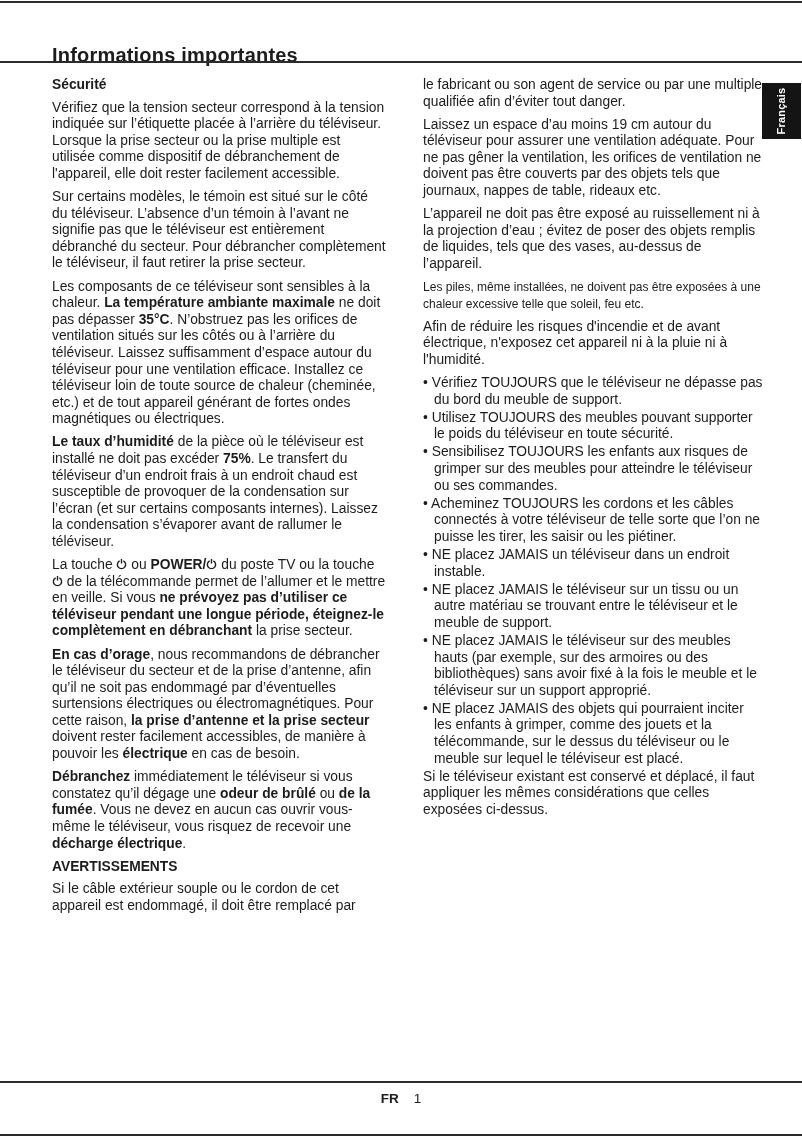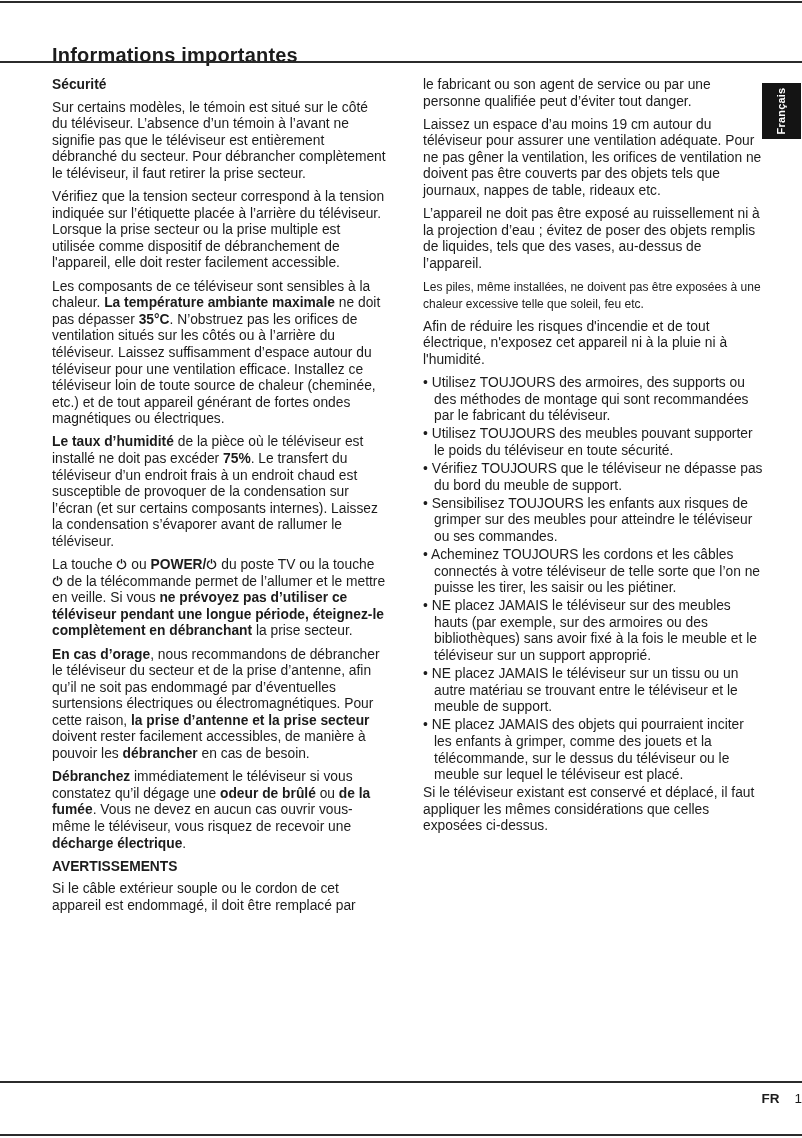--- a/index.html
+++ b/index.html
@@ -35,73 +35,73 @@
     position:absolute;top:83px;right:1px;width:39px;height:56px;
     background:#141414;color:#ffffff;
     display:flex;align-items:center;justify-content:center;
   }
   .lang-tab span{
     transform:rotate(-90deg);white-space:nowrap;
     font-size:11px;font-weight:bold;letter-spacing:.2px;
   }
 
   .footer{
-    position:absolute;top:1091px;left:0;width:802px;text-align:right;
+    position:absolute;top:1091px;left:0;width:802px;text-align:center;
     font-size:13.5px;
   }
   .footer .region{font-weight:bold;margin-right:15px}
 </style>
 </head>
 <body>
 
 <div class="rule" id="rule-top"></div>
 
 <h1 class="page-title">Informations importantes</h1>
 
 <div class="rule" id="rule-title"></div>
 
 <div class="lang-tab">
   <span>Français</span>
 </div>
 
 <div class="content">
   <div class="col col-left">
       <p class="heading"><b>Sécurité</b></p>
+      <p class="para">Vérifiez que la tension secteur correspond à la tension indiquée sur l’étiquette placée à l’arrière du téléviseur. Lorsque la prise secteur ou la prise multiple est utilisée comme dispositif de débranchement de l'appareil, elle doit rester facilement accessible.</p>
       <p class="para">Sur certains modèles, le témoin est situé sur le côté du téléviseur. L’absence d’un témoin à l’avant ne signifie pas que le téléviseur est entièrement débranché du secteur. Pour débrancher complètement le téléviseur, il faut retirer la prise secteur.</p>
-      <p class="para">Vérifiez que la tension secteur correspond à la tension indiquée sur l’étiquette placée à l’arrière du téléviseur. Lorsque la prise secteur ou la prise multiple est utilisée comme dispositif de débranchement de l'appareil, elle doit rester facilement accessible.</p>
       <p class="para">Les composants de ce téléviseur sont sensibles à la chaleur. <b>La température ambiante maximale</b> ne doit pas dépasser <b>35°C</b>. N’obstruez pas les orifices de ventilation situés sur les côtés ou à l’arrière du téléviseur. Laissez suffisamment d’espace autour du téléviseur pour une ventilation efficace. Installez ce téléviseur loin de toute source de chaleur (cheminée, etc.) et de tout appareil générant de fortes ondes magnétiques ou électriques.</p>
       <p class="para"><b>Le taux d’humidité</b> de la pièce où le téléviseur est installé ne doit pas excéder <b>75%</b>. Le transfert du téléviseur d’un endroit frais à un endroit chaud est susceptible de provoquer de la condensation sur l’écran (et sur certains composants internes). Laissez la condensation s’évaporer avant de rallumer le téléviseur.</p>
       <p class="para">La touche <span class="power-icon"><svg viewBox="0 0 24 24" width="11" height="12" aria-hidden="true">
             <line x1="12" y1="1" x2="12" y2="11" stroke="currentColor" stroke-width="3"></line>
             <path d="M8 5 A 9 9 0 1 0 16 5" fill="none" stroke="currentColor" stroke-width="3"></path>
           </svg></span> ou  <b>POWER/</b><span class="power-icon"><svg viewBox="0 0 24 24" width="11" height="12" aria-hidden="true">
             <line x1="12" y1="1" x2="12" y2="11" stroke="currentColor" stroke-width="3"></line>
             <path d="M8 5 A 9 9 0 1 0 16 5" fill="none" stroke="currentColor" stroke-width="3"></path>
           </svg></span> du poste TV ou la touche <span class="power-icon"><svg viewBox="0 0 24 24" width="11" height="12" aria-hidden="true">
             <line x1="12" y1="1" x2="12" y2="11" stroke="currentColor" stroke-width="3"></line>
             <path d="M8 5 A 9 9 0 1 0 16 5" fill="none" stroke="currentColor" stroke-width="3"></path>
           </svg></span> de la télécommande permet de l’allumer et le mettre en veille. Si vous <b>ne prévoyez pas d’utiliser ce téléviseur pendant une longue période, éteignez-le complètement en débranchant</b> la prise secteur.</p>
-      <p class="para"><b>En cas d’orage</b>, nous recommandons de débrancher le téléviseur du secteur et de la prise d’antenne, afin qu’il ne soit pas endommagé par d’éventuelles surtensions électriques ou électromagnétiques. Pour cette raison, <b>la prise d’antenne et la prise secteur</b> doivent rester facilement accessibles, de manière à pouvoir les <b>débrancher</b> en cas de besoin.</p>
+      <p class="para"><b>En cas d’orage</b>, nous recommandons de débrancher le téléviseur du secteur et de la prise d’antenne, afin qu’il ne soit pas endommagé par d’éventuelles surtensions électriques ou électromagnétiques. Pour cette raison, <b>la prise d’antenne et la prise secteur</b> doivent rester facilement accessibles, de manière à pouvoir les <b>électrique</b> en cas de besoin.</p>
       <p class="para"><b>Débranchez</b> immédiatement le téléviseur si vous constatez qu’il dégage une <b>odeur de brûlé</b> ou <b>de la fumée</b>. Vous ne devez en aucun cas ouvrir vous-même le téléviseur, vous risquez de recevoir une <b>décharge électrique</b>.</p>
       <p class="heading"><b>AVERTISSEMENTS</b></p>
       <p class="para">Si le câble extérieur souple ou le cordon de cet appareil est endommagé, il doit être remplacé par</p>
     </div>
   <div class="col col-right">
-      <p class="para">le fabricant ou son agent de service ou par une personne qualifiée peut d’éviter tout danger.</p>
+      <p class="para">le fabricant ou son agent de service ou par une multiple qualifiée afin d’éviter tout danger.</p>
       <p class="para">Laissez un espace d’au moins 19 cm autour du téléviseur pour assurer une ventilation adéquate. Pour ne pas gêner la ventilation, les orifices de ventilation ne doivent pas être couverts par des objets tels que journaux, nappes de table, rideaux etc.</p>
       <p class="para">L’appareil ne doit pas être exposé au ruissellement ni à la projection d’eau ; évitez de poser des objets remplis de liquides, tels que des vases, au-dessus de l’appareil.</p>
       <p class="para tight">Les piles, même installées, ne doivent pas être exposées à une chaleur excessive telle que soleil, feu etc.</p>
-      <p class="para">Afin de réduire les risques d'incendie et de tout électrique, n'exposez cet appareil ni à la pluie ni à l'humidité.</p>
-      <p class="bullet">• Utilisez TOUJOURS des armoires, des supports ou des méthodes de montage qui sont recommandées par le fabricant du téléviseur.</p>
+      <p class="para">Afin de réduire les risques d'incendie et de avant électrique, n'exposez cet appareil ni à la pluie ni à l'humidité.</p>
+      <p class="bullet">• Vérifiez TOUJOURS que le téléviseur ne dépasse pas du bord du meuble de support.</p>
       <p class="bullet">• Utilisez TOUJOURS des meubles pouvant supporter le poids du téléviseur en toute sécurité.</p>
-      <p class="bullet">• Vérifiez TOUJOURS que le téléviseur ne dépasse pas du bord du meuble de support.</p>
       <p class="bullet">• Sensibilisez TOUJOURS les enfants aux risques de grimper sur des meubles pour atteindre le téléviseur ou ses commandes.</p>
       <p class="bullet">• Acheminez TOUJOURS les cordons et les câbles connectés à votre téléviseur de telle sorte que l’on ne puisse les tirer, les saisir ou les piétiner.</p>
+      <p class="bullet">• NE placez JAMAIS un téléviseur dans un endroit instable.</p>
+      <p class="bullet">• NE placez JAMAIS le téléviseur sur un tissu ou un autre matériau se trouvant entre le téléviseur et le meuble de support.</p>
       <p class="bullet">• NE placez JAMAIS le téléviseur sur des meubles hauts (par exemple, sur des armoires ou des bibliothèques) sans avoir fixé à la fois le meuble et le téléviseur sur un support approprié.</p>
-      <p class="bullet">• NE placez JAMAIS le téléviseur sur un tissu ou un autre matériau se trouvant entre le téléviseur et le meuble de support.</p>
       <p class="bullet">• NE placez JAMAIS des objets qui pourraient inciter les enfants à grimper, comme des jouets et la télécommande, sur le dessus du téléviseur ou le meuble sur lequel le téléviseur est placé.</p>
       <p class="para">Si le téléviseur existant est conservé et déplacé, il faut appliquer les mêmes considérations que celles exposées ci-dessus.</p>
     </div>
 </div>
 
 <div class="rule" id="rule-footer"></div>
 
 <div class="footer">
   <span class="region">FR</span><span>1</span>
 </div>

